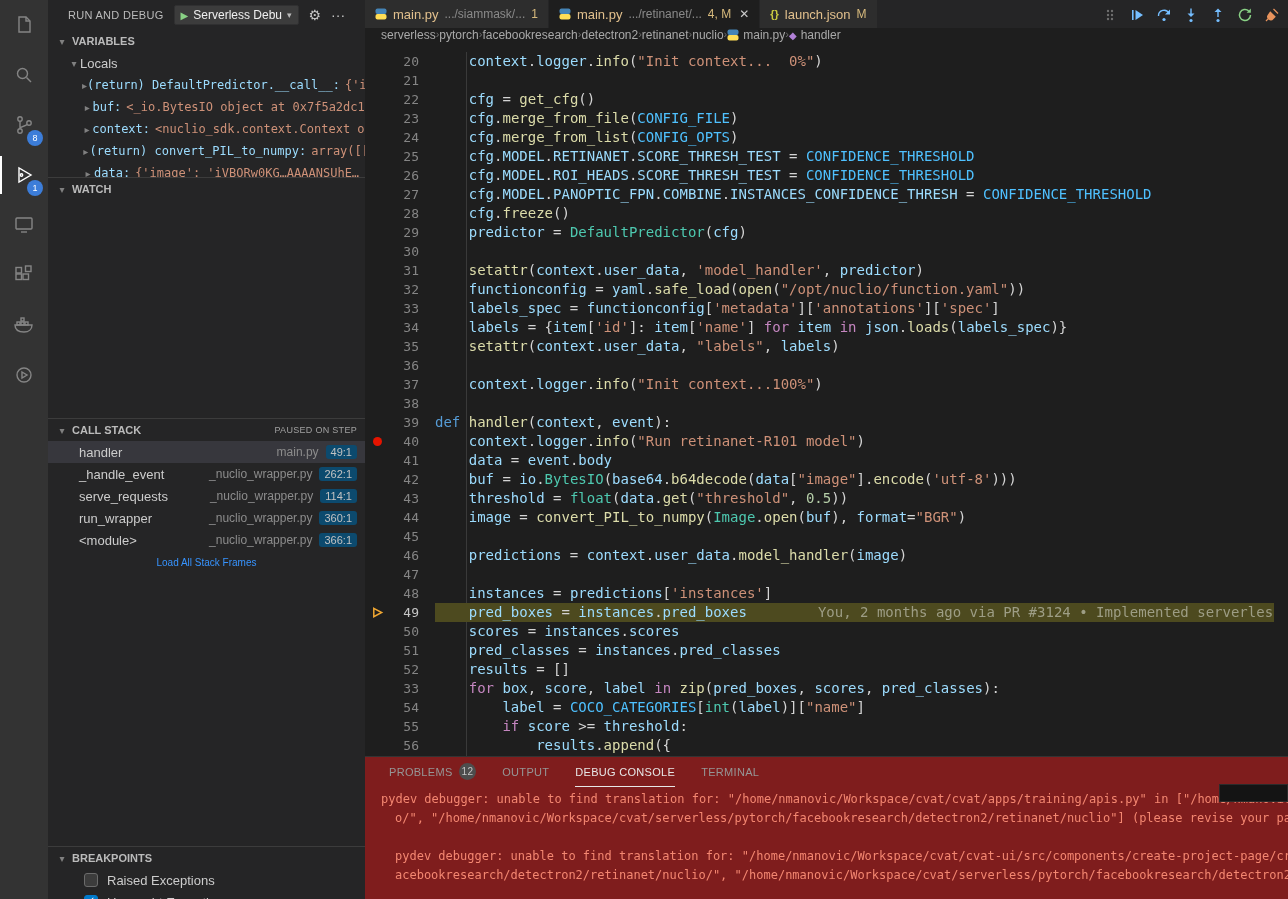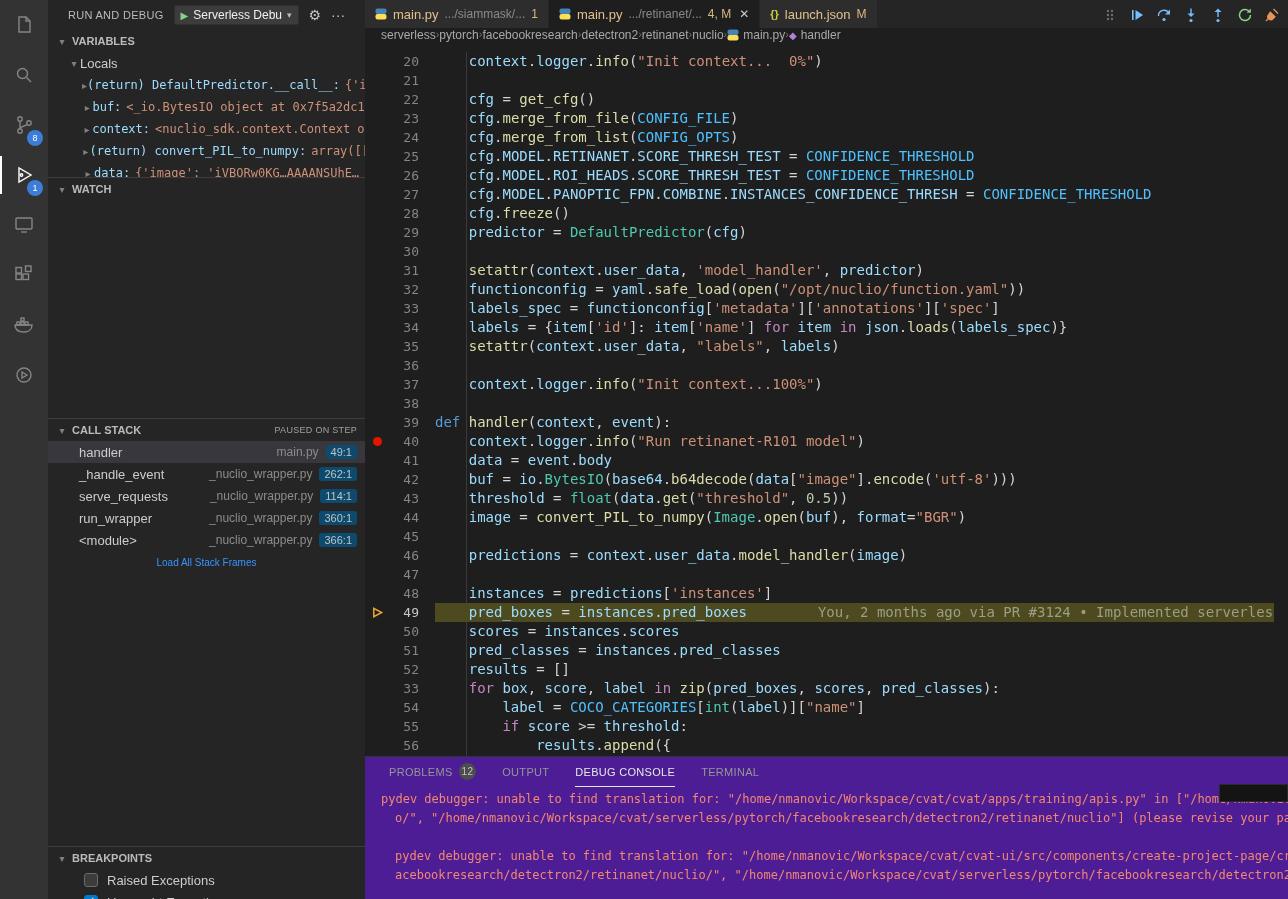--- a/index.html
+++ b/index.html
@@ -83,21 +83,21 @@
   .cl-num { width:30px; text-align:right; color:#858585; font-size:13px; flex:none; }
   .cl-content { margin-left:16px; flex:1; white-space:pre; overflow:hidden; }
   .code-line.current .cl-content { background:#4d4a1f; }
   .code-line.current .cl-num { color:#c6c6c6; }
   .bp-dot { width:9px; height:9px; border-radius:50%; background:#e51400; }
   .blame { color:#9d9d85; margin-left:71px; }
   .tk-p{color:#d4d4d4} .tk-v{color:#9cdcfe} .tk-f{color:#dcdcaa} .tk-k{color:#569cd6}
   .tk-c{color:#c586c0} .tk-s{color:#ce9178} .tk-n{color:#b5cea8} .tk-t{color:#4ec9b0} .tk-C{color:#4fc1ff}
 
   
-  .panel { position:absolute; top:756px; left:0; right:0; height:143px; background:#4c1d95; border-top:1px solid #333; }
+  .panel { position:absolute; top:756px; left:0; right:0; height:143px; background:#7f1d1d; border-top:1px solid #333; }
   .panel-tabs { height:30px; display:flex; align-items:center; gap:26px; padding-left:24px; }
   .ptab { font-size:11px; color:#969696; letter-spacing:.3px; cursor:pointer; display:flex; align-items:center; gap:6px;
     height:100%; border-bottom:1px solid transparent; }
   .ptab.active { color:#e7e7e7; border-bottom-color:#e7e7e7; }
   .ptab-badge { background:#4d4d4d; color:#c4c4c4; font-size:10px; min-width:17px; height:17px; border-radius:9px;
     display:flex; align-items:center; justify-content:center; padding:0 3px; }
   .console { padding-top:3px; }
   .console-line { height:19px; line-height:19px; font-family:"DejaVu Sans Mono", monospace; font-size:12px;
     color:#f48771; white-space:pre; overflow:hidden; }
   .ind0 { padding-left:16px; } .ind1 { padding-left:30px; }

